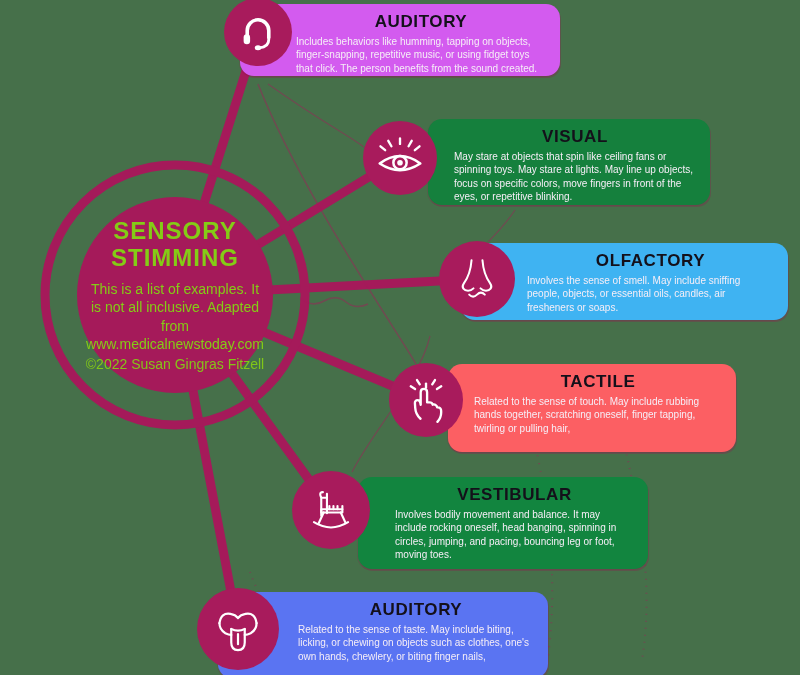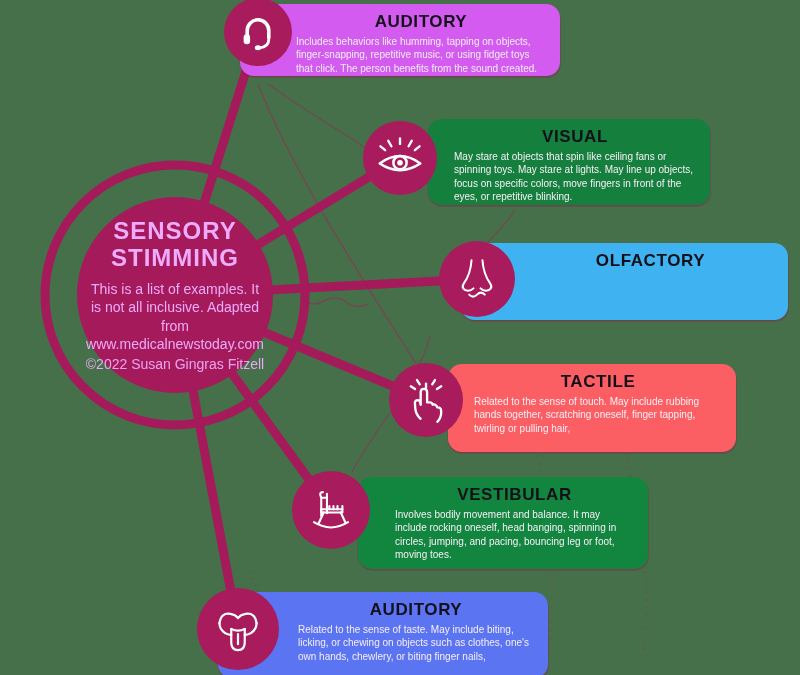--- a/index.html
+++ b/index.html
@@ -5,21 +5,21 @@
   html,body{margin:0;padding:0;}
   body{
     width:800px;height:675px;position:relative;overflow:hidden;
     font-family:"Liberation Sans", sans-serif;
   }
   .stage{position:absolute;inset:0;width:800px;height:675px;}
   svg.underlay{position:absolute;left:0;top:0;z-index:1;}
   .center-circle{
     position:absolute;left:77px;top:197px;width:196px;height:196px;
     border-radius:50%;z-index:4;display:flex;flex-direction:column;
-    align-items:center;justify-content:center;text-align:center;color:#f0abfc;
+    align-items:center;justify-content:center;text-align:center;color:#84cc16;
   }
   .center-title{font-size:24px;font-weight:800;line-height:1.1;letter-spacing:1px;width:170px;}
   .center-sub{font-size:14px;line-height:1.32;width:182px;margin-top:9px;font-weight:500;}
   .center-copy{font-size:14px;margin-top:2px;font-weight:500;opacity:.95;}
   
   .card{
     position:absolute;z-index:2;border-radius:14px;color:#f6eef7;
     box-shadow:1px 2px 0 rgba(150,20,80,.30), -1px 1px 0 rgba(150,20,80,.18);
     box-sizing:border-box;padding-top:8px;padding-right:14px;padding-bottom:8px;
   }
@@ -75,20 +75,21 @@
     <div class="card-desc">Includes behaviors like humming, tapping on objects, finger-snapping, repetitive music, or using fidget toys that click. The person benefits from the sound created.</div>
   </div>
 
   <div class="card card-visual" style="background: #15803d;">
     <div class="card-title">VISUAL</div>
     <div class="card-desc">May stare at objects that spin like ceiling fans or spinning toys. May stare at lights. May line up objects, focus on specific colors, move fingers in front of the eyes, or repetitive blinking.</div>
   </div>
 
   <div class="card card-olfactory" style="background: rgb(63, 179, 242);">
     <div class="card-title">OLFACTORY</div>
+    <div class="card-desc">Involves the sense of smell. May include sniffing people, objects, or essential oils, candles, air fresheners or soaps.</div>
   </div>
 
   <div class="card card-vestibular" style="background: rgb(18, 133, 63);">
     <div class="card-title">VESTIBULAR</div>
     <div class="card-desc">Involves bodily movement and balance. It may include rocking oneself, head banging, spinning in circles, jumping, and pacing, bouncing leg or foot, moving toes.</div>
   </div>
 
   <div class="card card-tactile" style="background: rgb(252, 95, 99);">
     <div class="card-title">TACTILE</div>
     <div class="card-desc">Related to the sense of touch. May include rubbing hands together, scratching oneself, finger tapping, twirling or pulling hair,</div>

